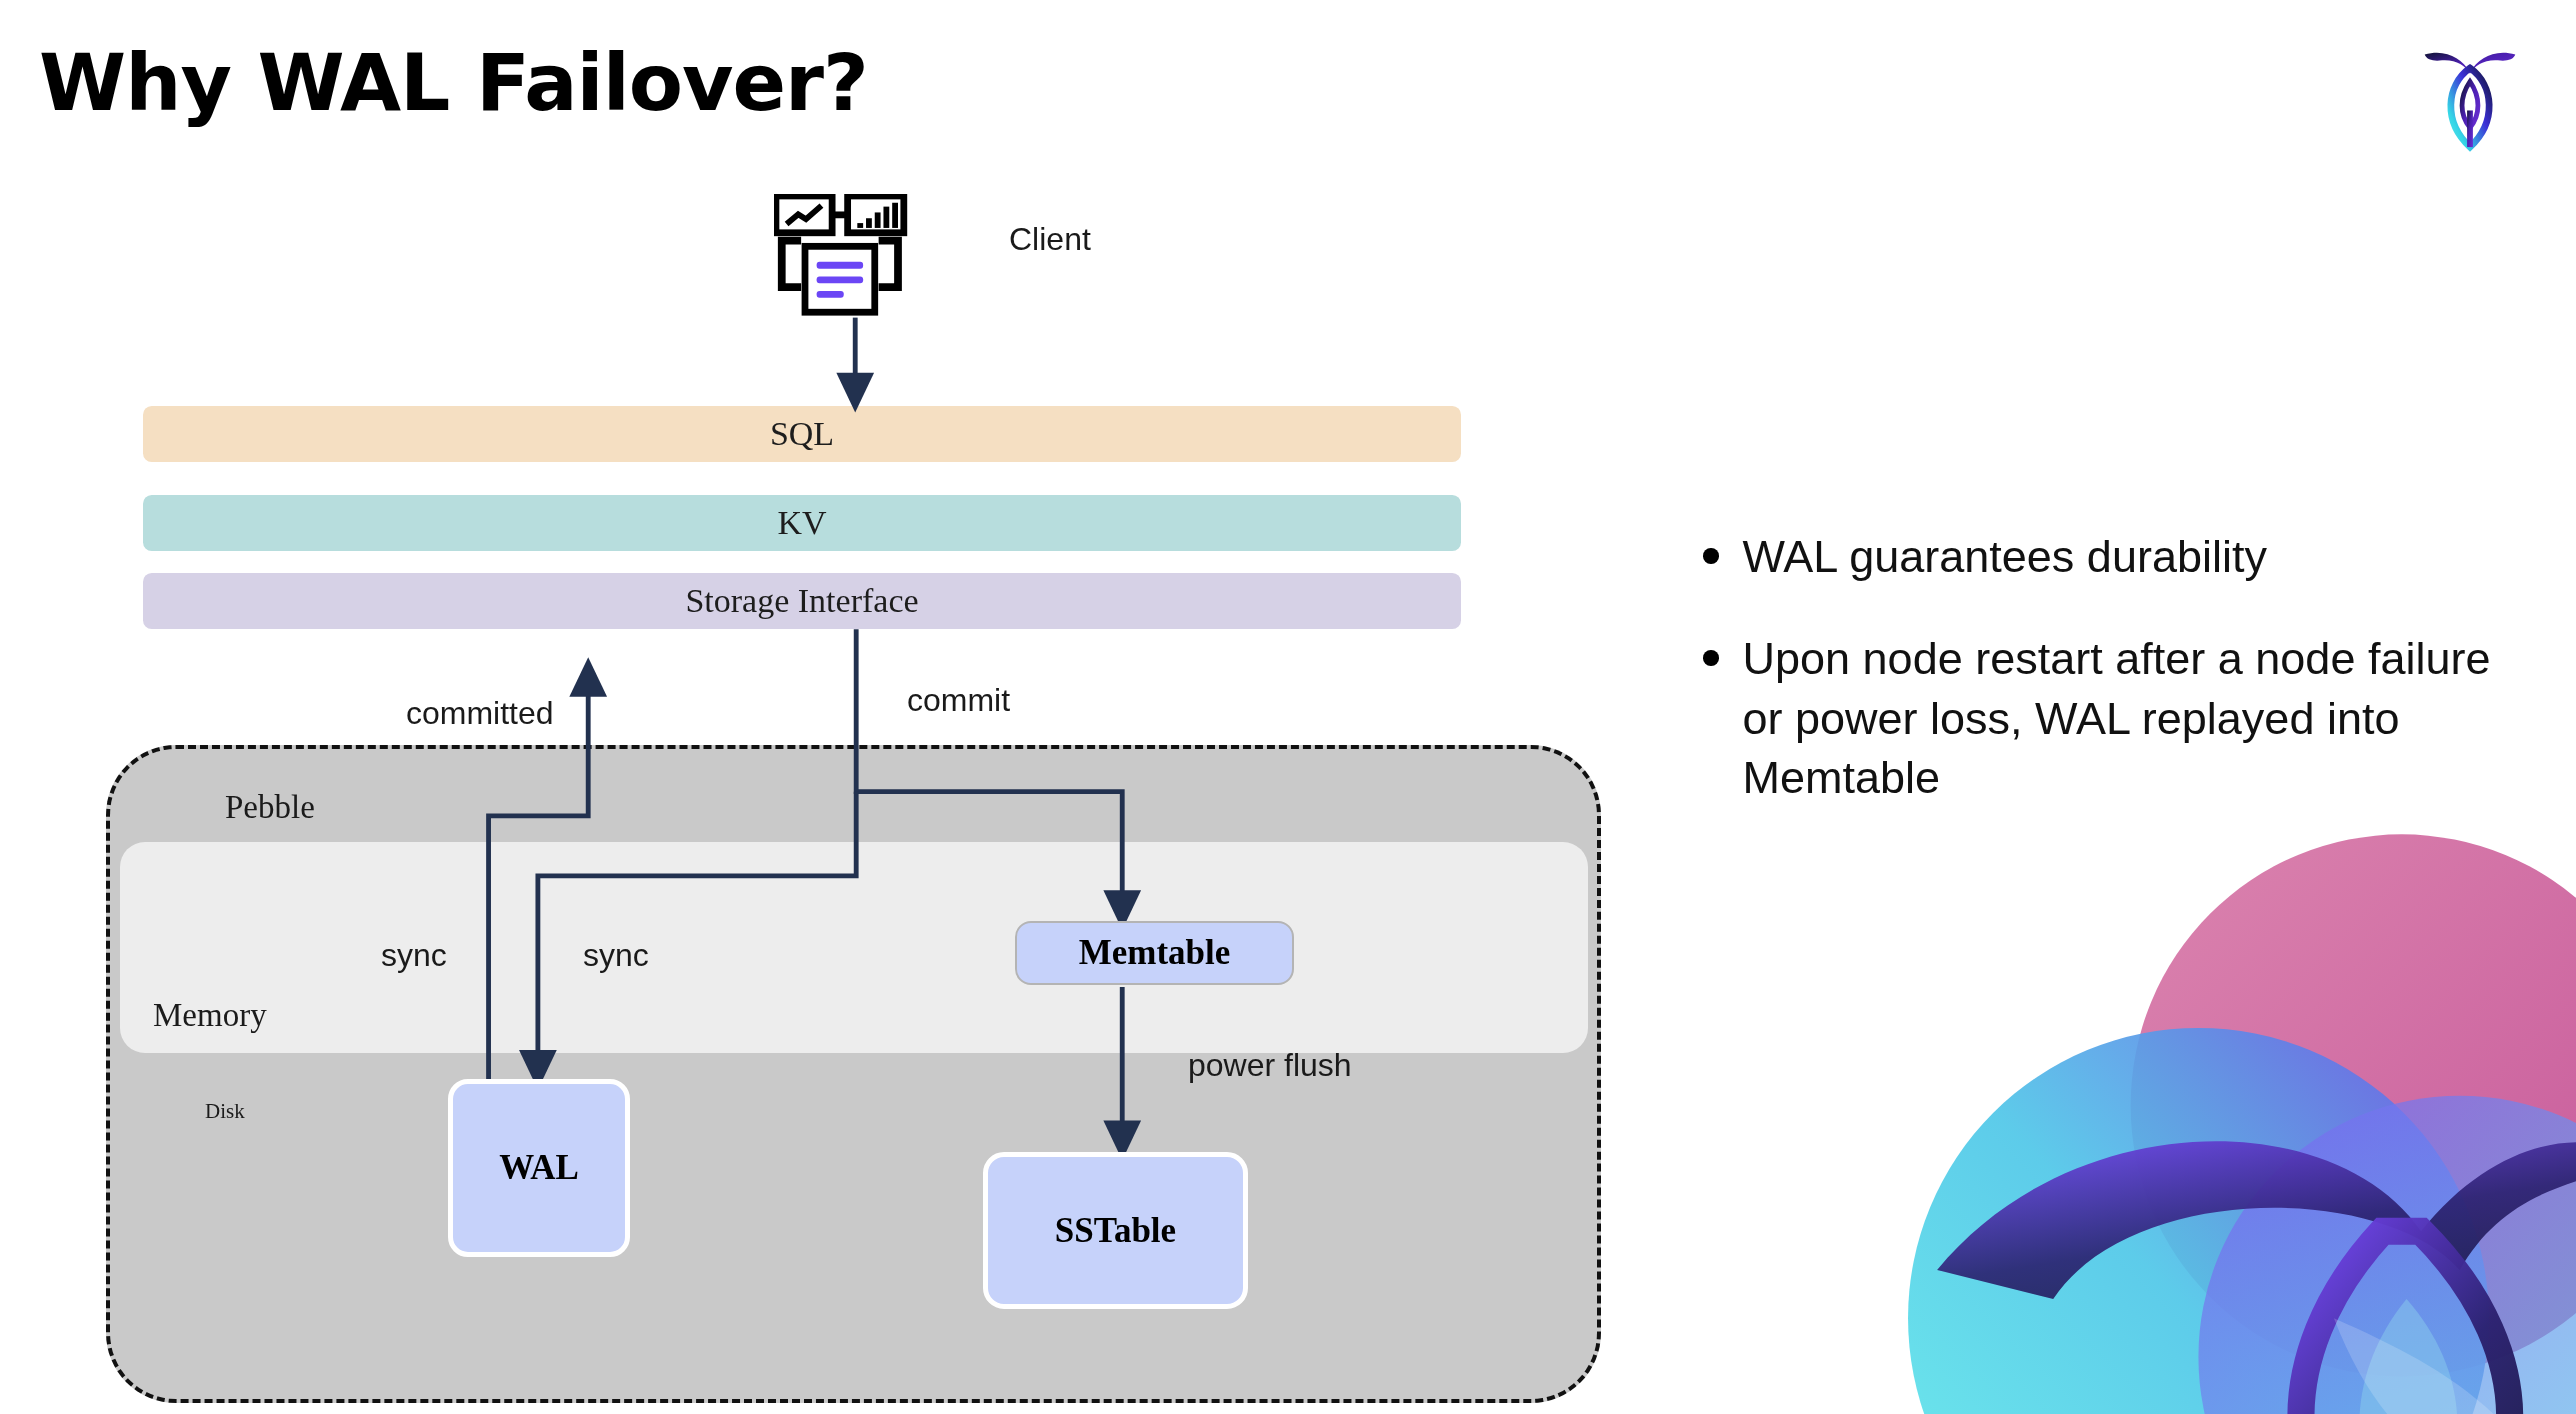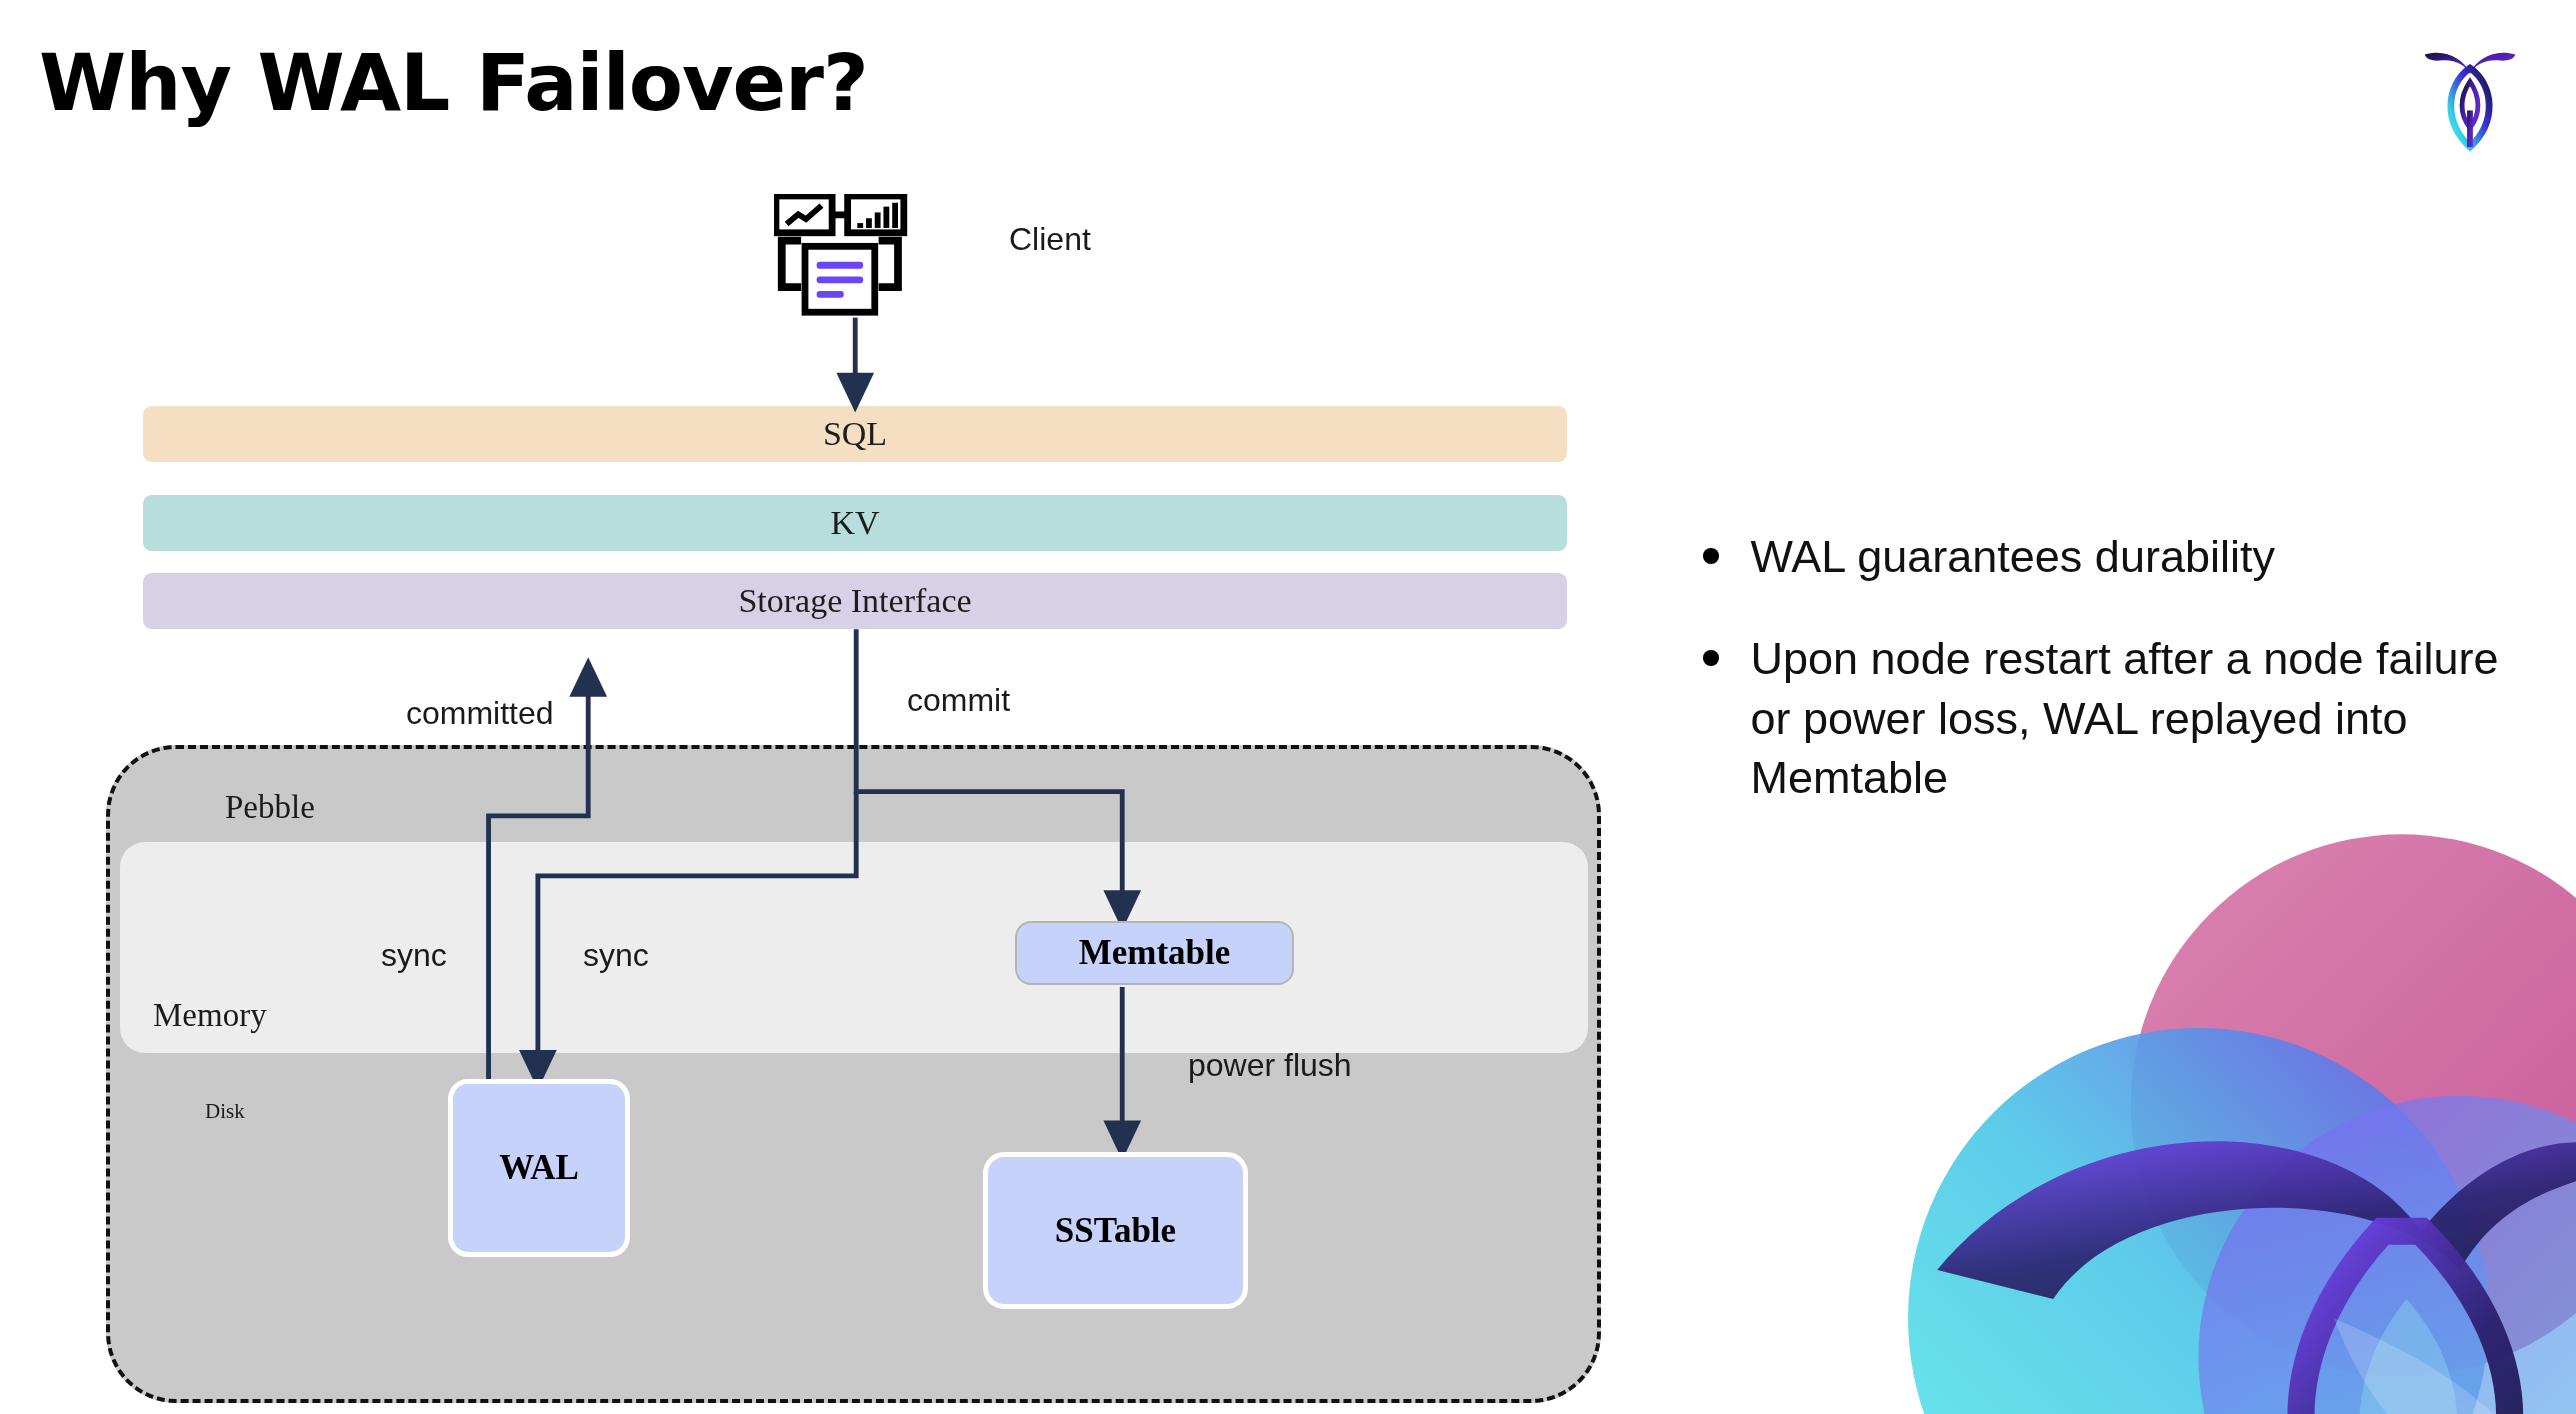--- a/index.html
+++ b/index.html
@@ -35,21 +35,21 @@
 
   
   #client-icon{position:absolute;left:774px;top:194px;width:155px;height:126px;}
   #client-label{
     position:absolute;left:1009px;top:221px;
     font-size:32px;color:#1a1a1a;font-family:"Liberation Sans",sans-serif;
   }
 
   
   .layer-bar{
-    position:absolute;left:143px;width:1424px;height:56px;
+    position:absolute;left:143px;width:1318px;height:56px;
     border-radius:8.7px;
     display:flex;align-items:center;justify-content:center;
     font-family:"Liberation Serif", serif;
     font-size:34px;color:#1d1d1d;
   }
   #layer-sql{top:406px;background:#f5dfc2;}
   #layer-kv{top:495px;background:#b7dddd;}
   #layer-storage{top:573px;background:#d6d1e6;}
 
   
@@ -103,21 +103,21 @@
   #lbl-async-flush{left:1188px;top:1047px;}
 
   
   #bullets{position:absolute;left:1703px;top:527px;width:803px;}
   .bullet-row{display:flex;align-items:flex-start;margin-bottom:43px;}
   .bullet-dot{
     width:15.5px;height:15.5px;border-radius:50%;background:#000;
     margin-top:21px;flex:0 0 15.5px;
   }
   .bullet-text{
-    margin-left:32px;
+    margin-left:24px;
     font-family:"Liberation Sans", sans-serif;
     font-size:45px;line-height:1.32;color:#111111;
   }
 </style>
 </head>
 <body>
 
 <div class="slide">
 
   <div id="slide-title">Why WAL Failover?</div>

